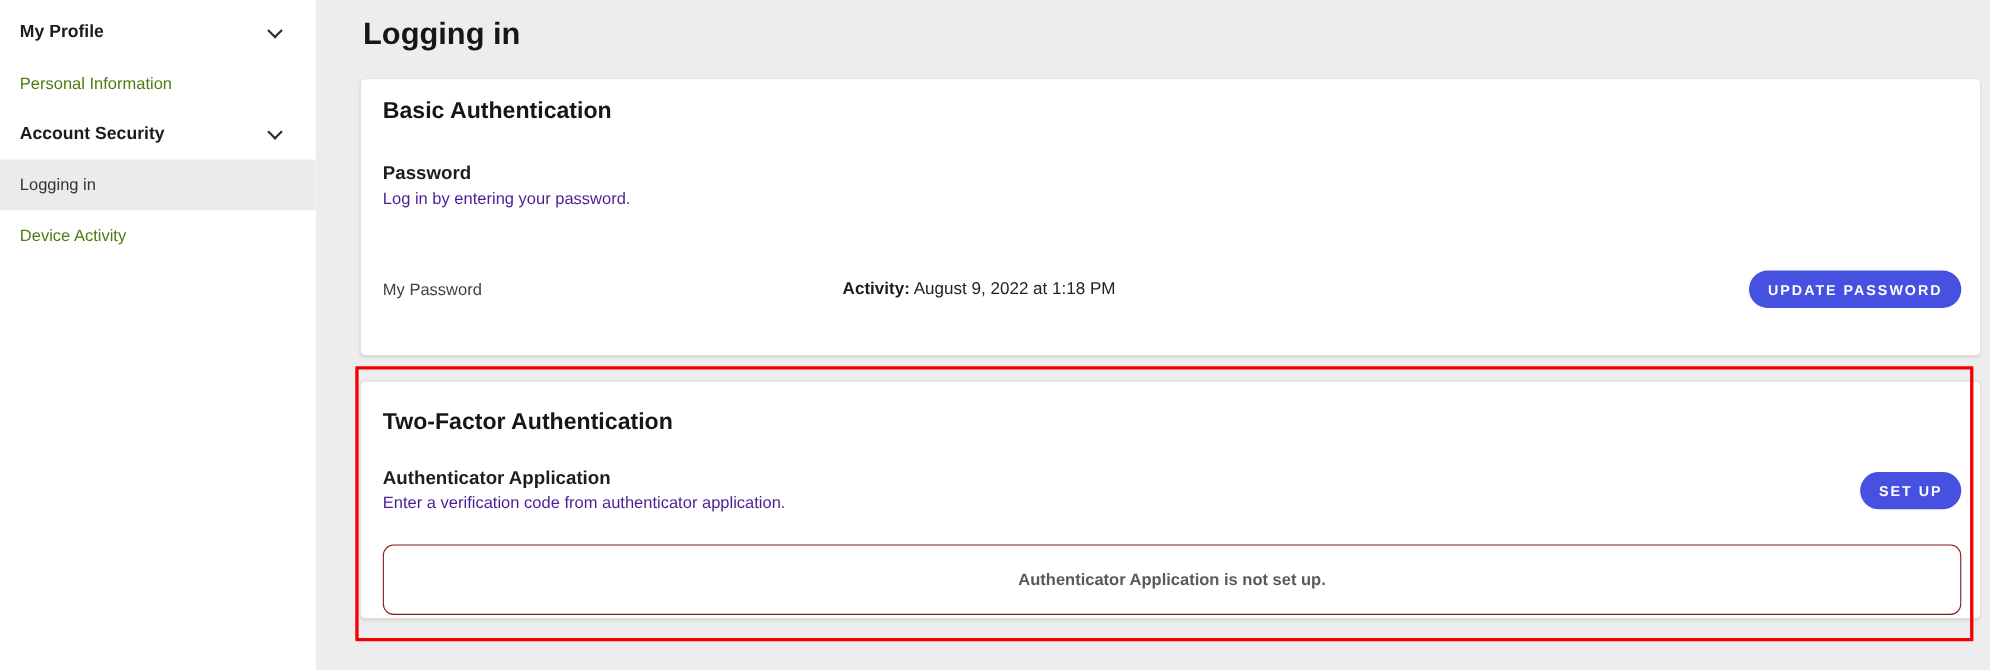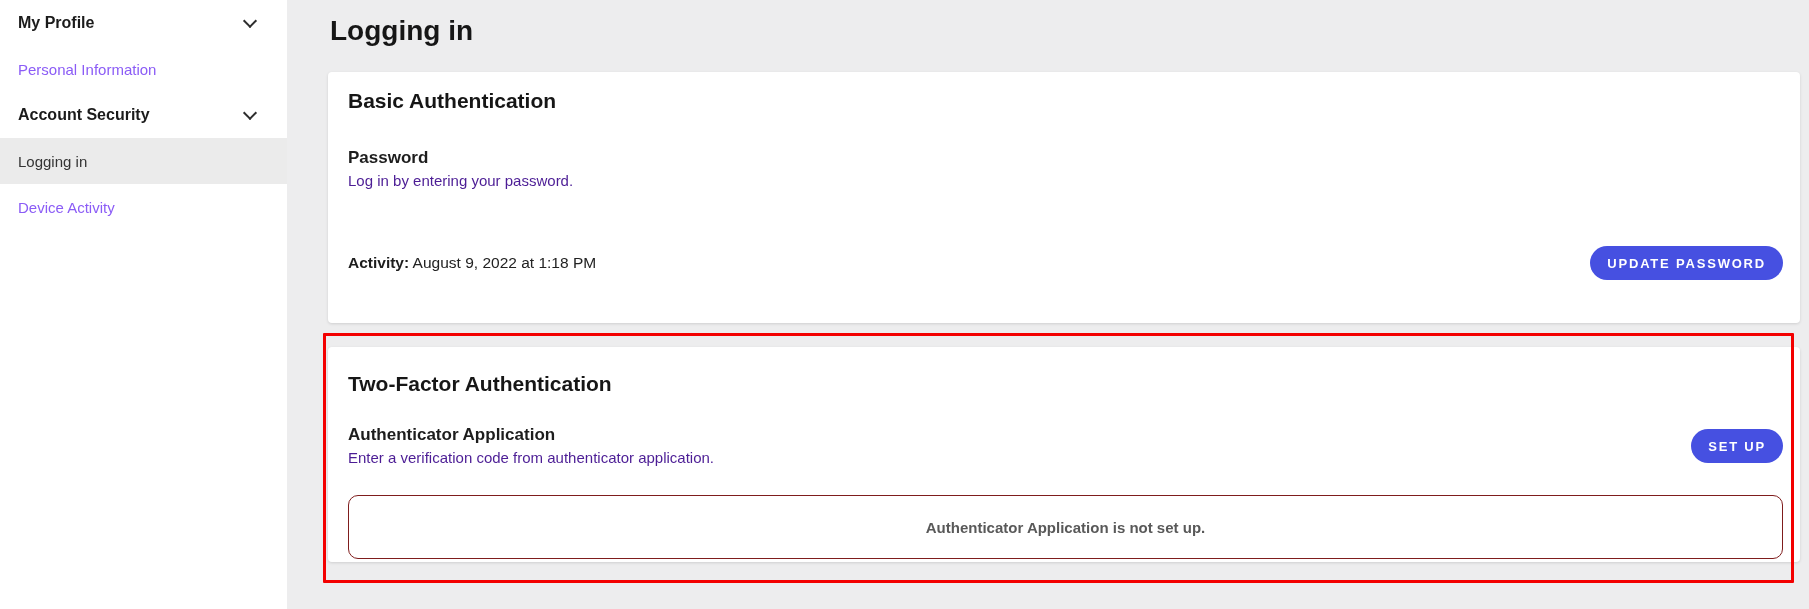--- a/index.html
+++ b/index.html
@@ -7,25 +7,25 @@
     width:1809px;height:609px;position:relative;overflow:hidden;
     background:#ededee;
     font-family:"Liberation Sans", sans-serif;
     -webkit-font-smoothing:antialiased;
   }
   .app{position:absolute;inset:0;}
 
   
   .sidebar{
     position:absolute;left:0;top:0;width:287px;height:609px;
-    background:#ffffff;box-sizing:border-box;
+    background:#ffffff;padding-top:7px;box-sizing:border-box;
   }
   .nav-item{
     height:46px;display:flex;align-items:center;
-    padding:0 32px 0 18px;font-size:15px;color:#8b5cf6;
+    padding:0 32px 0 18px;font-size:15px;color:#4d7c0f;
     cursor:pointer;user-select:none;
   }
   .nav-item.group{
     font-weight:bold;color:#1b1b1b;font-size:16px;
     justify-content:space-between;
   }
   .nav-item.selected{background:#ebebeb;color:#343434;}
   .chev{
     width:8px;height:8px;margin-top:-5px;
     border-right:2px solid #2d2d2d;border-bottom:2px solid #2d2d2d;
@@ -112,20 +112,21 @@
 
   <main class="main">
     <h1 class="page-title">Logging in</h1>
 
     <section class="card card-basic">
       <h2 class="card-title">Basic Authentication</h2>
       <h3 class="section-title">Password</h3>
       <p class="section-desc">Log in by entering your password.</p>
 
       <div class="cred-row">
+        <span class="cred-label">My Password</span>
         <span class="cred-meta">
           <b>Activity:</b><span> August 9, 2022 at 1:18 PM</span>
         </span>
         <button class="pill">UPDATE PASSWORD</button>
       </div>
     </section>
 
     <section class="card card-2fa">
       <h2 class="card-title">Two-Factor Authentication</h2>
 

